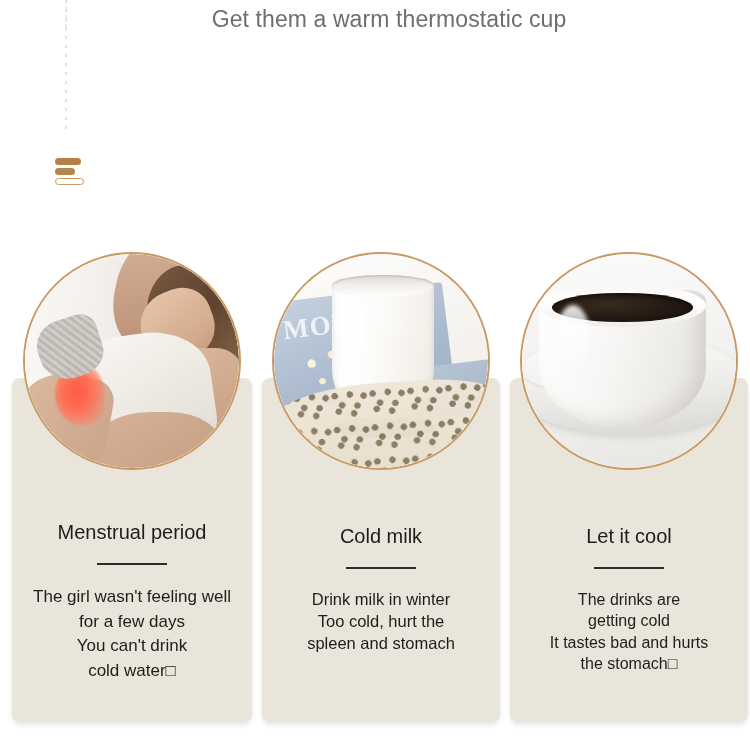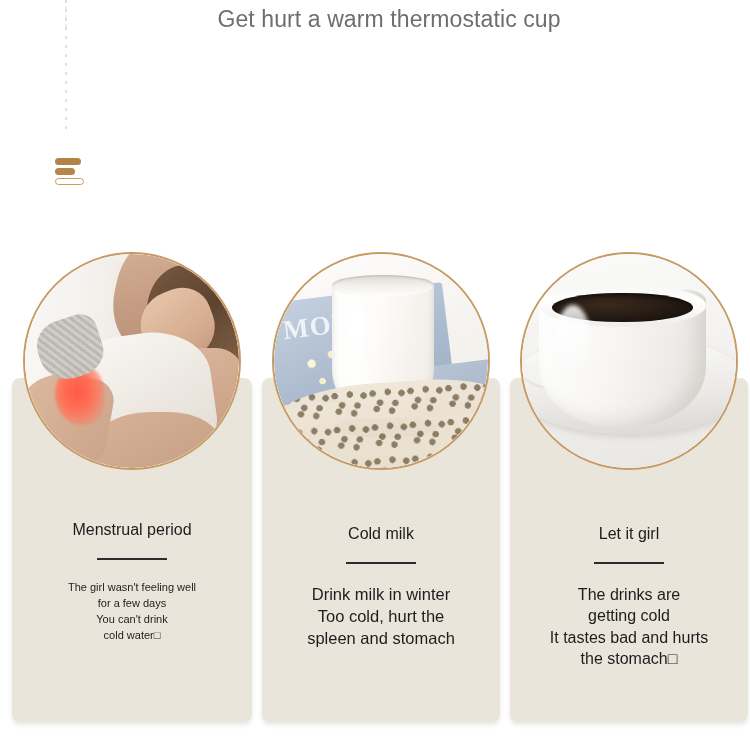--- a/index.html
+++ b/index.html
@@ -318,50 +318,50 @@
   
   .card-body {
     position: absolute;
     left: 0; right: 0;
     top: 142px;
     text-align: center;
     padding: 0 8px;
     box-sizing: border-box;
   }
   .card-heading {
-    font-size: 16px;
+    font-size: 20px;
     font-weight: 400;
     color: #1d1d1d;
     line-height: 1.2;
     margin: 0;
   }
   .card-rule {
     width: 70px;
     height: 2px;
     background: #2b2b2b;
     margin: 19px auto 20px;
     border: 0;
   }
   .card-desc {
     color: #1d1d1d;
     line-height: 1.35;
     white-space: pre-line;
     margin: 0;
   }
-  .card.c1 .card-desc { font-size: 11px; line-height: 1.45; }
+  .card.c1 .card-desc { font-size: 17px; line-height: 1.45; }
   .card.c2 .card-desc { font-size: 16.5px; line-height: 1.33; text-align: center; }
   .card.c3 .card-desc { font-size: 16px;   line-height: 1.33; margin-top: 17px; }
 
   .card.c2 .card-body { top: 146px; }
   .card.c3 .card-body { top: 146px; }
 </style>
 </head>
 <body>
 
-<div class="page-title">Get hurt a warm thermostatic cup</div>
+<div class="page-title">Get them a warm thermostatic cup</div>
 
 <div class="dotted-rule"></div>
 <div class="dotted-rule seg2"></div>
 
 <div class="bars-mark">
   <i class="bar-a"></i>
   <i class="bar-b"></i>
   <i class="bar-c"></i>
 </div>
 
@@ -427,21 +427,21 @@
           <div class="saucer"></div>
           <div class="handle"></div>
           <div class="cup"></div>
           <div class="rim"></div>
           <div class="coffee"></div>
           <div class="cup-hl"></div>
         </div>
       </div>
     </div>
     <div class="card-body">
-      <p class="card-heading">Let it girl</p>
+      <p class="card-heading">Let it cool</p>
       <hr class="card-rule">
       <p class="card-desc">The drinks are
 getting cold
 It tastes bad and hurts
 the stomach□</p>
     </div>
   </div>
 
 </div>
 

